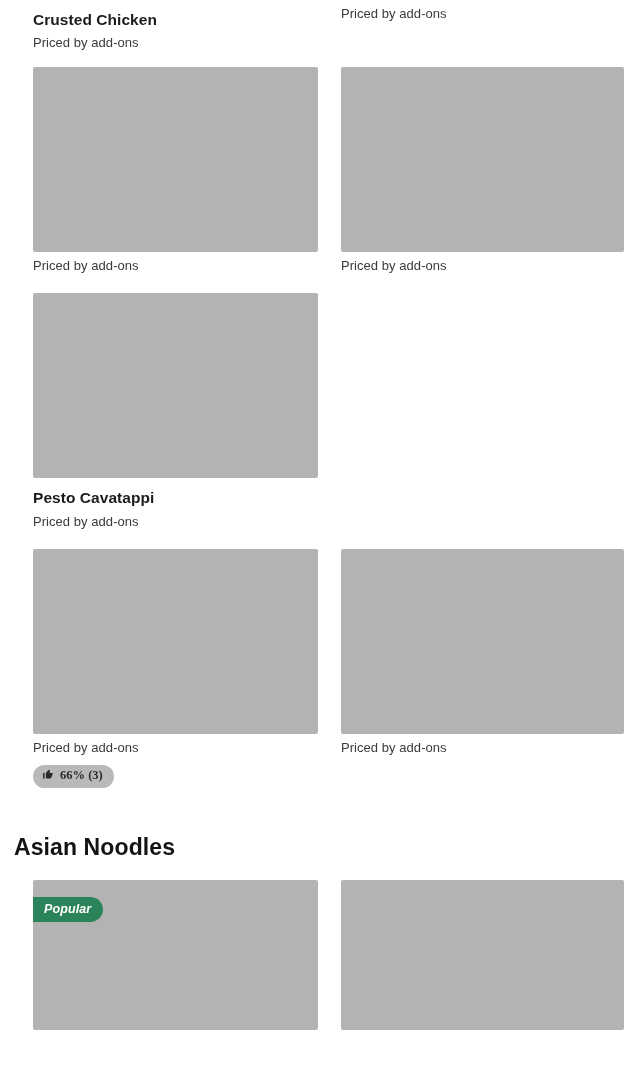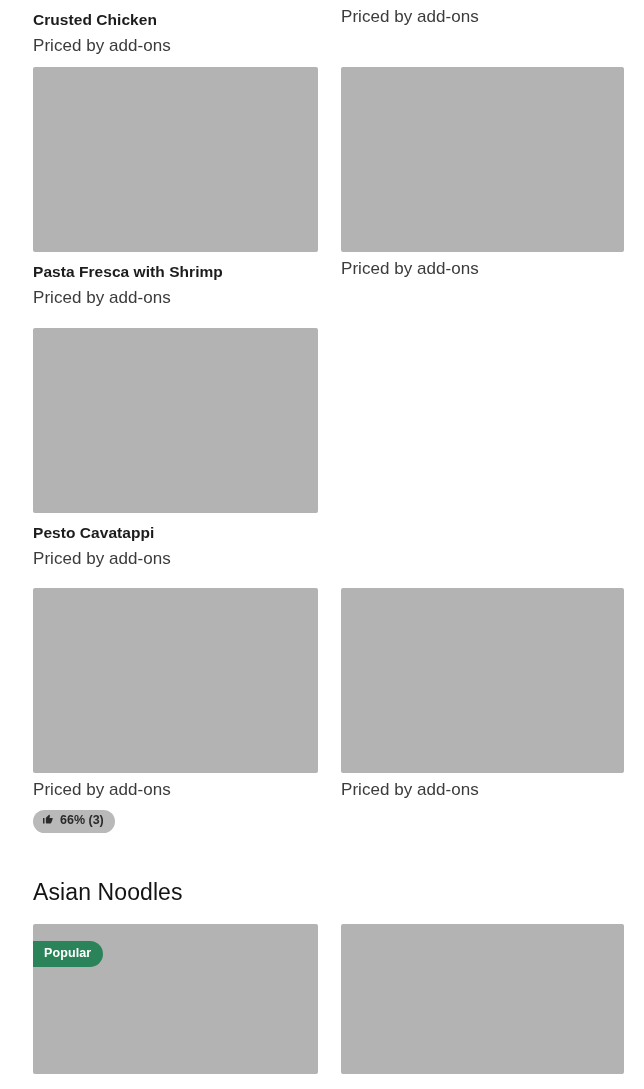--- a/index.html
+++ b/index.html
@@ -58,20 +58,21 @@
     width: 100%;
     height: 185px;
     background: #b3b3b3;
     border-radius: 2px;
     margin-top: 19px;
     overflow: hidden;
   }
 
   .card-media.tall {
     height: 185px;
+    font-style: italic;
   }
 
   .badge-popular {
     position: absolute;
     left: 0;
     top: 17px;
     background: #2b8459;
     color: #ffffff;
     font-size: 12.5px;
     font-weight: 700;
@@ -86,62 +87,63 @@
     margin-top: 10px;
     font-size: 15.5px;
     font-weight: 700;
     line-height: 1.25;
     color: #1c1c1c;
     letter-spacing: 0.05px;
   }
 
   .card-sub {
     margin-top: 6px;
-    font-size: 17px;
+    font-size: 13px;
     font-weight: 400;
     line-height: 1.25;
     color: #3b3b3b;
     letter-spacing: 0.05px;
   }
 
   .card-sub .cal {
     color: #6d6d6d;
   }
   .card-sub .dot {
     color: #6d6d6d;
     padding: 0 1px;
   }
 
   .rating-badge {
     display: inline-flex;
-    align-items: center;
+    align-items: flex-start;
     gap: 6px;
     margin-top: 9px;
     background: #b9b9b9;
     border-radius: 13px;
     padding: 4px 11px 5px 9px;
     font-size: 12.5px;
     font-weight: 700;
     color: #2a2a2a;
     line-height: 1;
+    font-family: Liberation Serif, serif;
   }
   .rating-badge .thumb {
     display: inline-block;
     font-size: 12px;
     line-height: 1;
     transform: translateY(-0.5px);
     color: #2a2a2a;
   }
 
   
   .section-heading {
-    padding: 0 33px;
+    padding: 0 14px;
     margin-top: 46px;
     font-size: 23px;
-    font-weight: 400;
+    font-weight: 700;
     color: #141414;
     letter-spacing: 0.1px;
     line-height: 1.2;
   }
   .grid.section-grid { margin-top: 18px; }
   .grid.section-grid .card-media { margin-top: 0; height: 150px; }
 </style>
 </head>
 <body>
 
@@ -153,21 +155,20 @@
       <div class="card-sub">Priced by add-ons</div>
     </div>
     <div class="partial-col right">
       <div class="card-sub">Priced by add-ons</div>
     </div>
   </div>
 
   <div class="grid">
     <div class="card">
       <div class="card-media"></div>
-      <div class="card-title">Pasta Fresca with Shrimp</div>
       <div class="card-sub">Priced by add-ons</div>
     </div>
     <div class="card">
       <div class="card-media"></div>
       <div class="card-sub">Priced by add-ons</div>
     </div>
   </div>
 
   <div class="grid">
     <div class="card">

